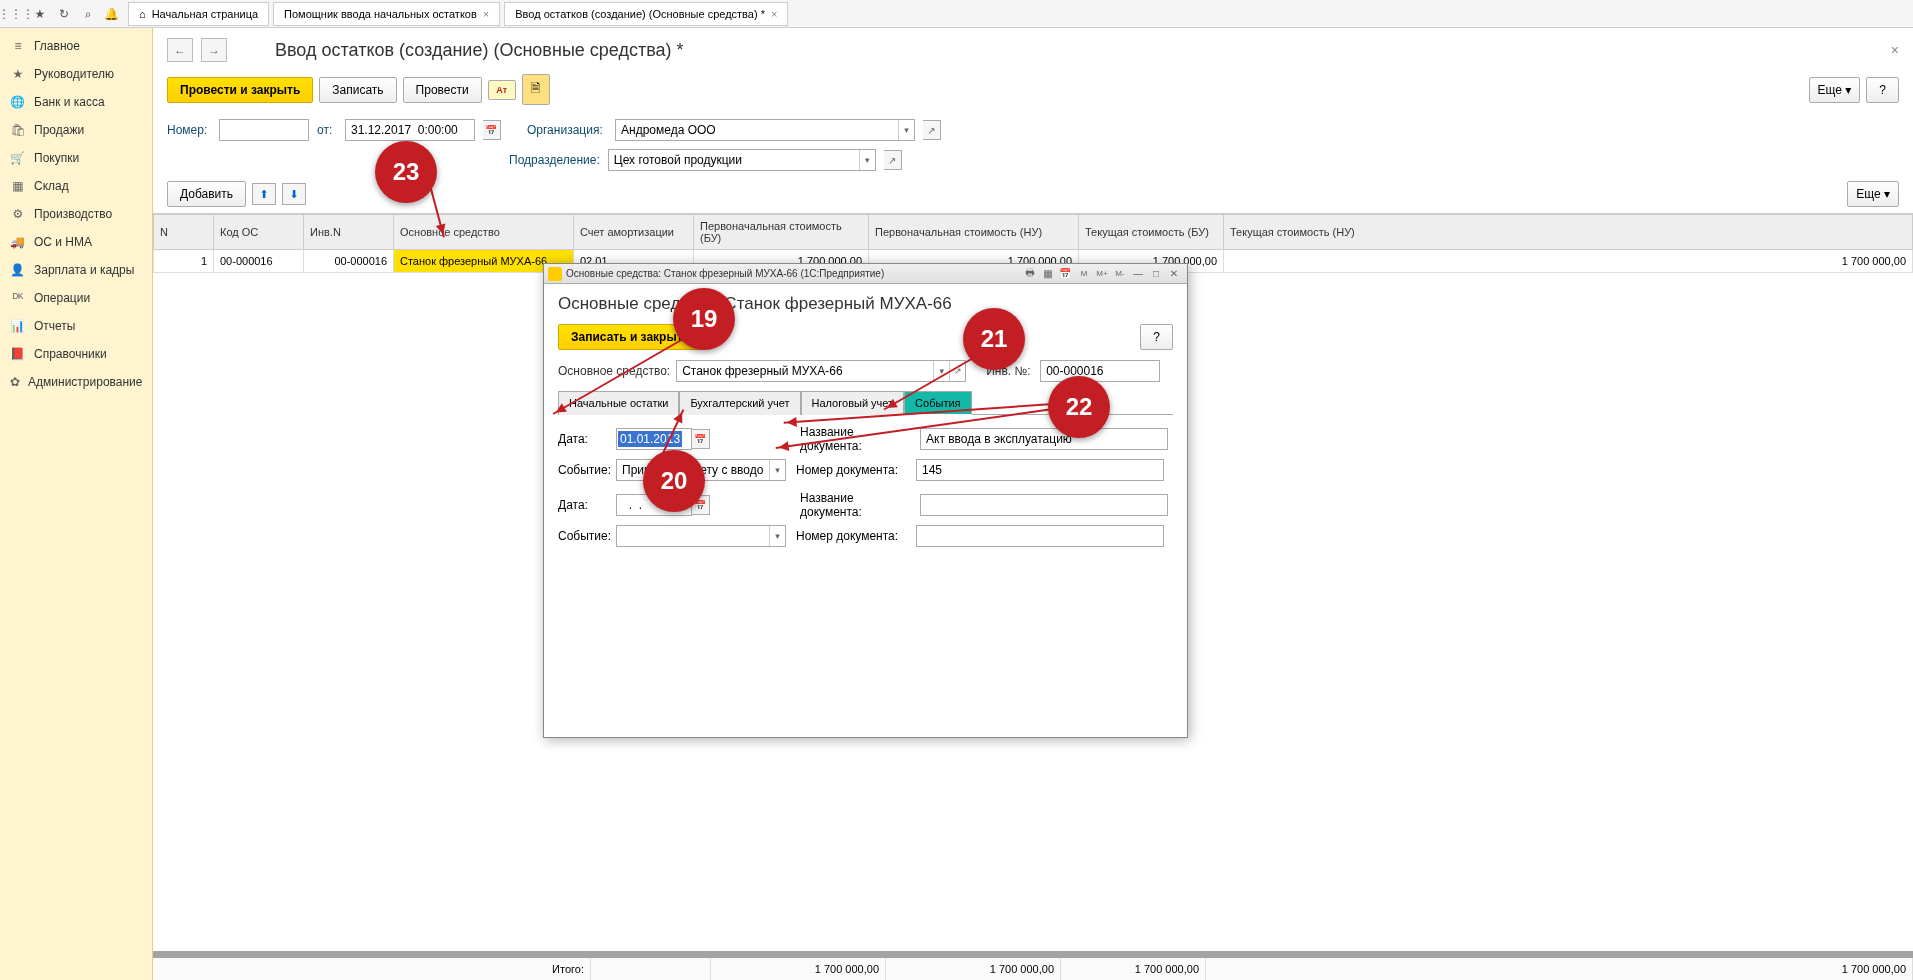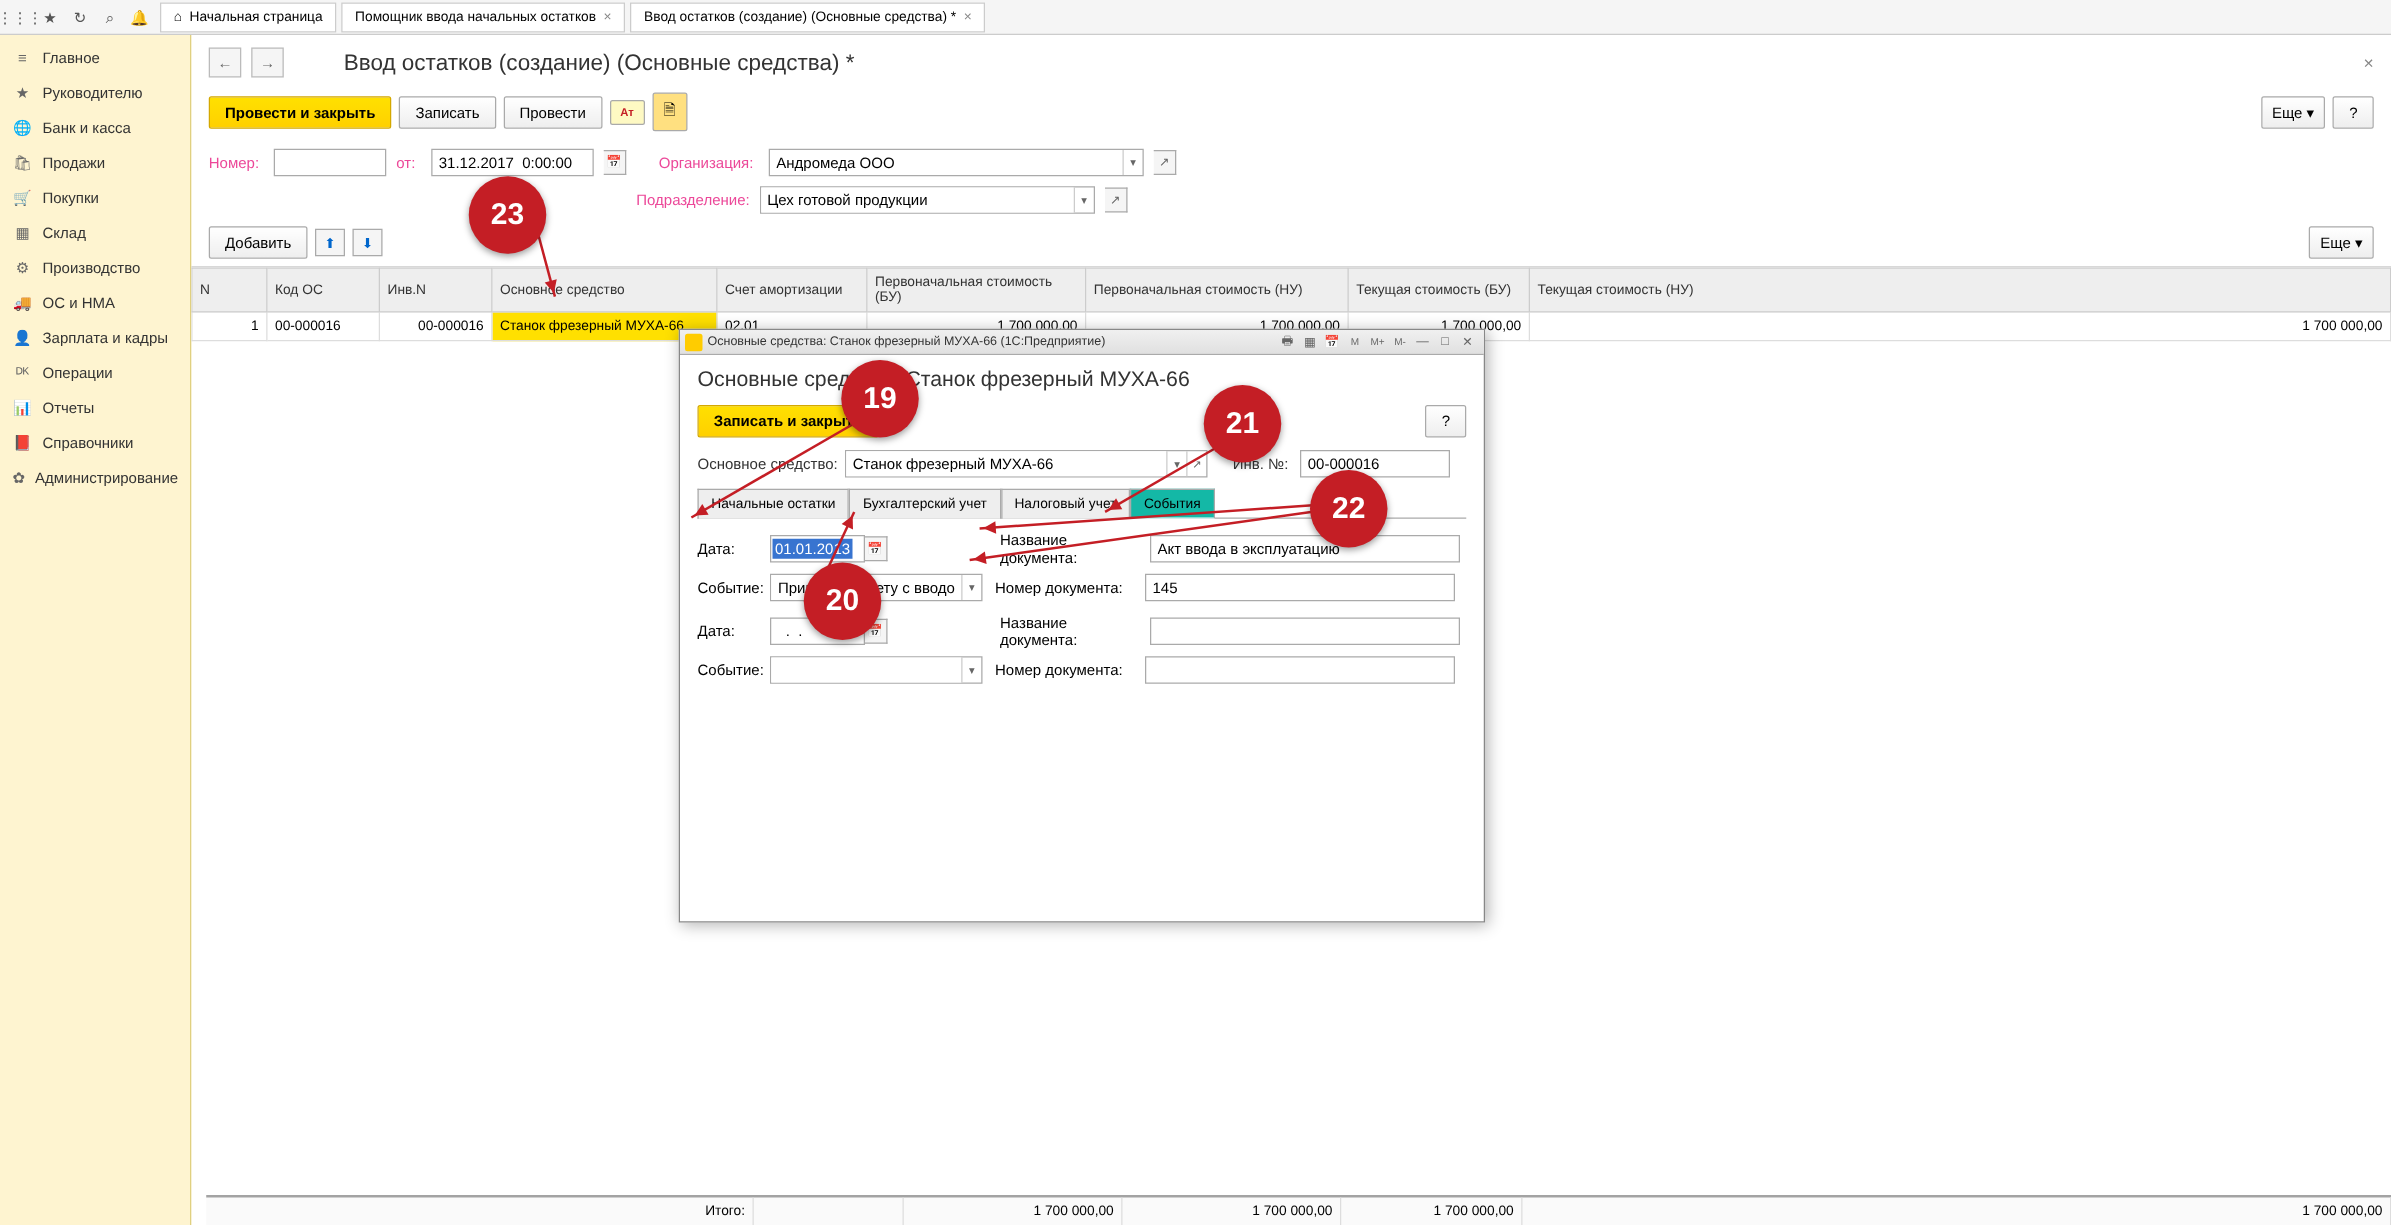--- a/index.html
+++ b/index.html
@@ -32,42 +32,42 @@
 .btn { padding: 5px 12px; border: 1px solid #aaa; background: linear-gradient(#fff,#eee); cursor: pointer; font-size: 12px; border-radius: 2px; }
 .btn.primary { background: linear-gradient(#ffe000,#ffd000); border-color: #d4a800; font-weight: bold; }
 .btn.icon-only { width: 28px; padding: 4px; text-align: center; }
 .btn.green-icon { background: #fef9c3; }
 .btn.yellow-icon { background: #ffe080; }
 .spacer { flex: 1; }
 .btn.more { padding: 5px 8px; }
 
 
 .form-row { padding: 4px 14px; display: flex; align-items: center; gap: 8px; font-size: 12px; }
-.form-row label { color: #ec4899; min-width: 44px; }
+.form-row label { color: #0c4a6e; min-width: 44px; }
 .form-input { border: 1px solid #aaa; padding: 3px 5px; font-size: 12px; height: 22px; background: #fff; }
 .form-select { border: 1px solid #aaa; height: 22px; background: #fff; display: inline-flex; align-items: center; }
 .form-select input { border: none; padding: 3px 5px; font-size: 12px; flex: 1; outline: none; }
 .form-select .drop-btn, .form-select .ext-btn { width: 16px; height: 20px; border-left: 1px solid #ccc; display: inline-flex; align-items: center; justify-content: center; cursor: pointer; color: #666; font-size: 9px; }
 .cal-icon { width: 18px; height: 20px; border: 1px solid #aaa; border-left: none; display: inline-flex; align-items: center; justify-content: center; cursor: pointer; background: #f5f5f5; color: #666; font-size: 10px; }
 
 
 .table-toolbar { padding: 6px 14px; display: flex; align-items: center; gap: 6px; }
 .arrow-btn { width: 24px; height: 22px; border: 1px solid #aaa; background: #f5f5f5; display: inline-flex; align-items: center; justify-content: center; cursor: pointer; color: #06c; font-size: 11px; }
 
 
 .table-wrap { flex: 1; overflow: auto; border-top: 1px solid #ccc; position: relative; }
 table.data-table { width: 100%; border-collapse: collapse; font-size: 11px; }
 .data-table th { background: #eee; border: 1px solid #ccc; padding: 5px 6px; text-align: left; font-weight: normal; color: #333; }
 .data-table td { border: 1px solid #ddd; padding: 5px 6px; background: #fff; }
 .data-table tr.selected td { background: #fff; }
 .data-table tr.selected td.highlighted { background: #ffe000; }
 .num-right { text-align: right; }
 
 
-.table-footer { border-top: 2px solid #a3a3a3; display: flex; font-size: 11px; background: #fafafa; margin-left: 12px; }
+.table-footer { border-top: 7px solid #a3a3a3; display: flex; font-size: 11px; background: #fafafa; }
 .table-footer div { padding: 5px 6px; border-right: 1px solid #ddd; }
 
 
 .modal { position: absolute; left: 390px; top: 235px; width: 645px; background: #fff; border: 1px solid #888; box-shadow: 2px 2px 12px rgba(0,0,0,0.3); z-index: 100; }
 .modal-titlebar { height: 20px; background: linear-gradient(#f0f0f0,#e0e0e0); display: flex; align-items: center; padding: 0 4px; font-size: 10px; color: #333; border-bottom: 1px solid #aaa; }
 .modal-titlebar .t-icon { width: 14px; height: 14px; background: #ffcc00; border-radius: 2px; margin-right: 4px; }
 .modal-titlebar .win-btns { margin-left: auto; display: flex; gap: 0; }
 .modal-titlebar .win-btn { width: 18px; height: 16px; display: inline-flex; align-items: center; justify-content: center; cursor: pointer; color: #666; font-size: 10px; }
 .modal-body { padding: 10px 14px; }
 .modal-heading { font-size: 17px; color: #333; margin-bottom: 10px; }

